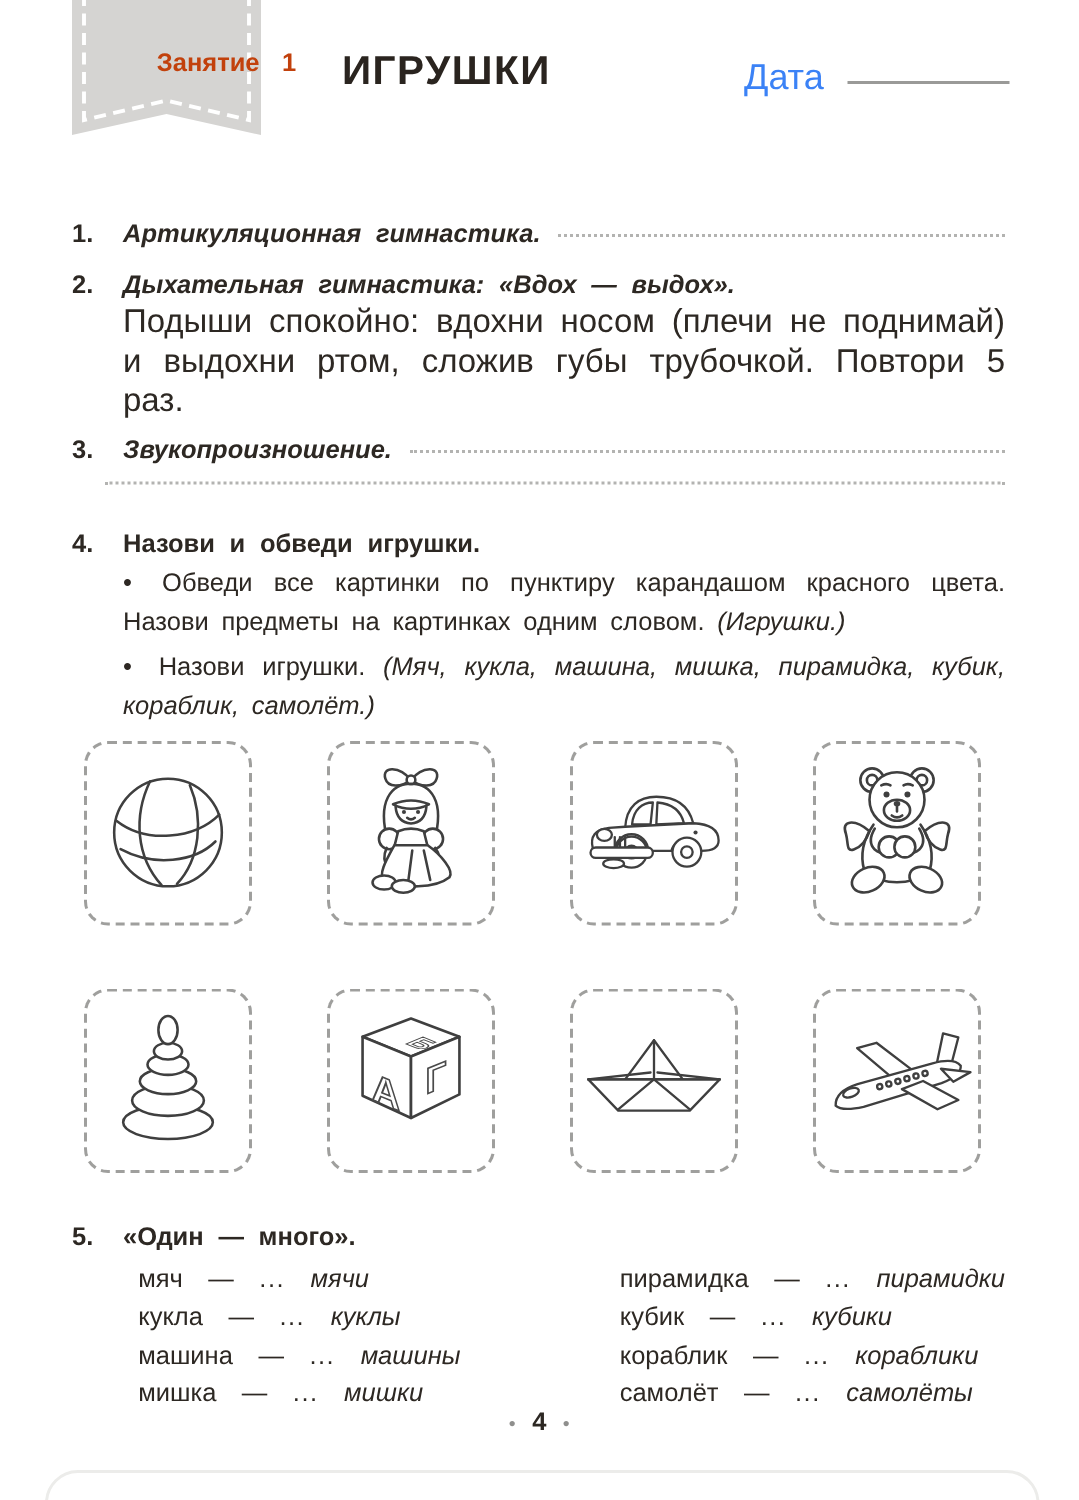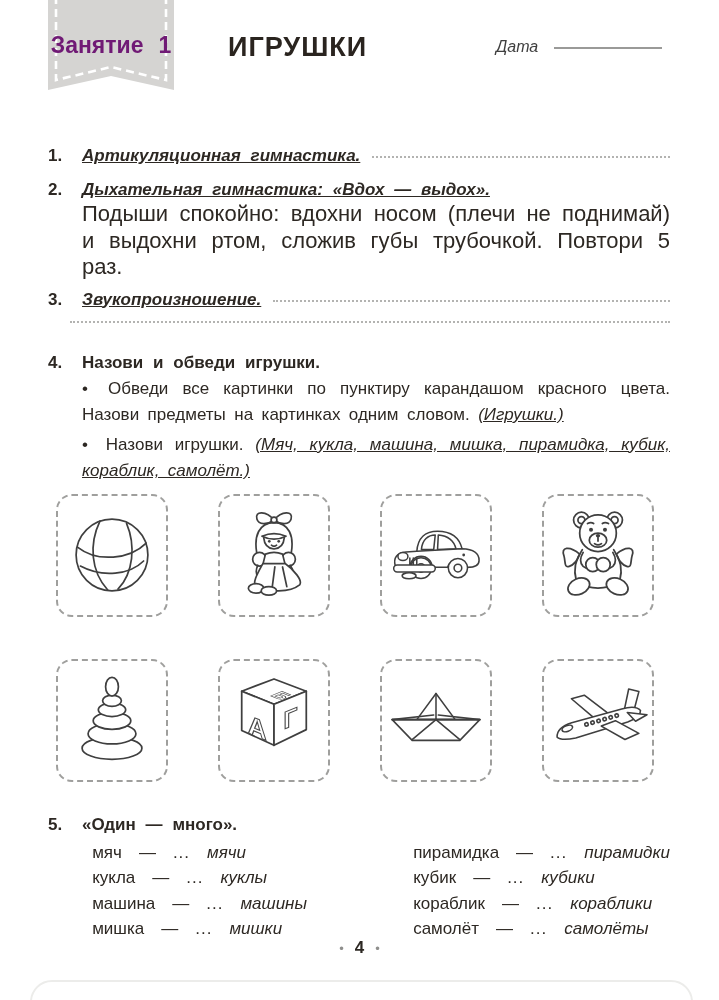--- a/index.html
+++ b/index.html
@@ -11,35 +11,35 @@
     color:#2d2823;
     overflow:hidden;
     margin:0 auto;
   }
   
   .header{position:relative;height:104px;}
   .banner{position:absolute;left:48px;top:0;width:126px;height:96px;}
   .banner-text{
     position:absolute;left:48px;top:32px;width:126px;
     display:flex;justify-content:center;gap:15px;
-    font-size:23px;font-weight:bold;color:#701a75;
+    font-size:17px;font-weight:bold;color:#c2410c;padding-left:40px;
   }
   .page-title{
     position:absolute;left:228px;top:32px;margin:0;
     font-size:27px;font-weight:bold;letter-spacing:1px;color:#2a241f;
   }
   .date-wrap{position:absolute;left:496px;top:38px;display:flex;align-items:baseline;}
-  .date-label{font-style:italic;font-size:16px;color:#404040;}
+  .date-label{font-size:24px;color:#3b82f6;}
   .date-line{display:inline-block;width:108px;border-bottom:2px solid #9a9a98;margin-left:16px;transform:translateY(-3px);}
   
   .content{padding:0 49px 0 48px;}
   .ex-row{display:flex;align-items:baseline;}
   .ex-num{width:34px;flex:0 0 34px;font-weight:bold;font-size:17px;}
   .ex-heading{font-weight:bold;font-size:17px;word-spacing:0.3em;}
-  .italic{font-style:italic;text-decoration:underline;}
+  .italic{font-style:italic;}
   .dotfill{flex:1;border-bottom:2px dotted #b3b3b1;margin-left:12px;transform:translateY(-3px);}
   .dotline-solo{border-bottom:2px dotted #b3b3b1;margin:10px 0 0 22px;height:1px;}
   .ex-body{
     margin:1px 0 0 34px;font-size:22px;line-height:26.5px;
     text-align:justify;word-spacing:0.22em;
   }
   .bullet-p{margin:3px 0 0 34px;font-size:17px;line-height:26.5px;text-align:justify;word-spacing:0.22em;}
   .bullet-char{margin-right:6px;}
   .mt-ex1{margin-top:42px;}
   .mt-ex2{margin-top:14px;}

